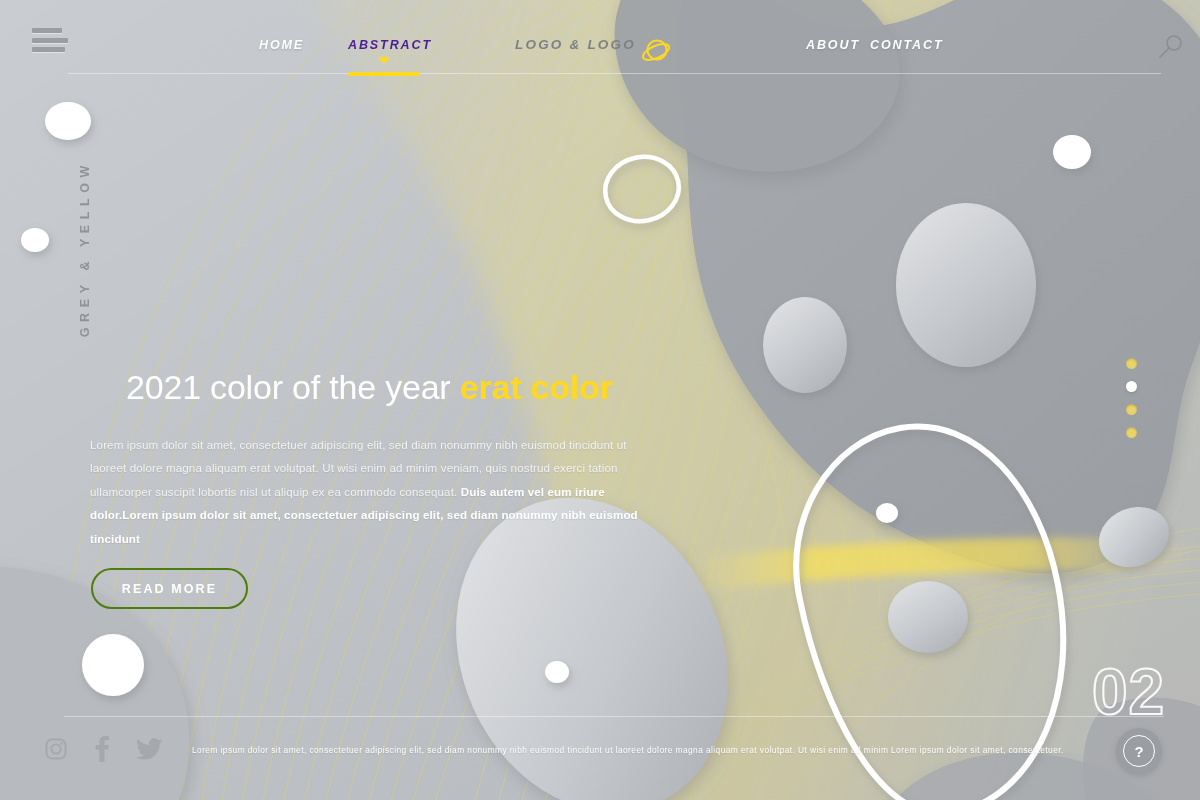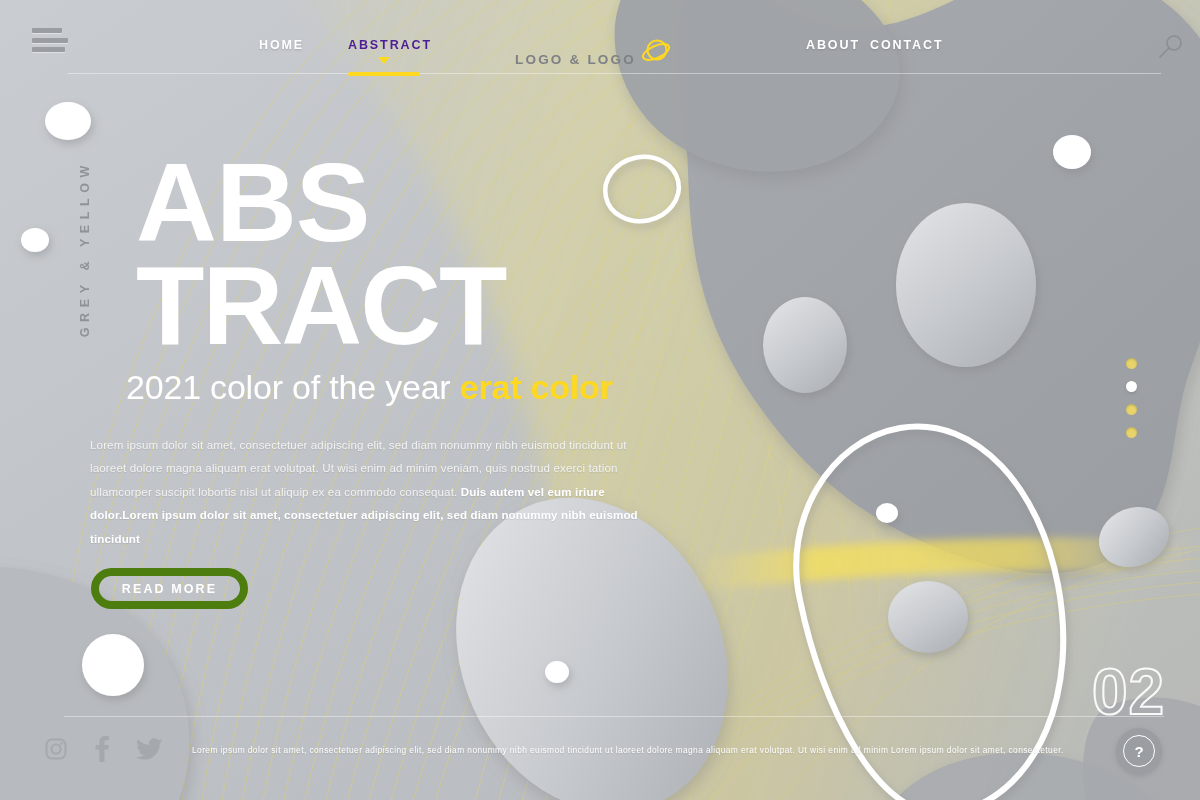--- a/index.html
+++ b/index.html
@@ -16,21 +16,21 @@
     background:#c0c3c6;
   }
 
   
   .bg-svg { position:absolute; inset:0; width:1200px; height:800px; }
 
   
   .nav {
     position:absolute; top:0; left:0; width:1200px; height:78px;
     z-index:40;
-    display:flex; align-items:center;
+    display:flex; align-items:center;font-style:italic;
   }
   .hamburger {
     position:absolute; left:32px; top:28px;
     width:36px; height:24px;
     display:flex; flex-direction:column; justify-content:space-between;
     cursor:pointer;
   }
   .hamburger span {
     display:block; height:5px; border-radius:1px;
     background:#9a9da1;
@@ -60,21 +60,21 @@
     width:0;height:0;border-left:6px solid transparent;border-right:6px solid transparent;
     border-top:7px solid #ffd91f;
   }
   .abstract-underline {
     position:absolute; left:348px; top:72px; width:72px; height:4px;
     background:#ffd91f; border-radius:2px;
   }
 
   .logo-wrap {
     position:absolute; left:515px; top:37px;
-    display:flex; align-items:flex-end; gap:3px; cursor:pointer;
+    display:flex; align-items:flex-start; gap:3px; cursor:pointer;
   }
   .logo-text {
     font-size:13.5px; letter-spacing:2.2px; font-weight:700;
     color:#7d8084; text-transform:uppercase; white-space:nowrap;
   }
   .planet-icon { display:block; }
 
   .search-icon { position:absolute; left:1158px; top:34px; cursor:pointer; }
 
   .nav-rule {
@@ -115,21 +115,21 @@
     font-size:11.6px; line-height:2.02;
     color:#f2f2f3;
     letter-spacing:.12px;
     text-shadow:0 1px 1px rgba(120,120,125,.22);
   }
   .paragraph b { font-weight:700; color:#fff; }
 
   .read-more {
     position:absolute; left:91px; top:568px; z-index:30;
     width:157px; height:41px;
-    border:8px solid #4d7c0f; border-radius:21px;
+    border:2px solid #4d7c0f; border-radius:21px;
     background:transparent;
     color:#ffffff; font-size:12.5px; font-weight:700; letter-spacing:2.1px;
     display:flex; align-items:center; justify-content:center;
     cursor:pointer;
     text-transform:uppercase;
   }
 
   
   .dots { position:absolute; left:1126px; top:358px; z-index:35; }
   .dot {
@@ -417,24 +417,20 @@
     </div>
 
     <svg class="search-icon" width="26" height="26" viewBox="0 0 26 26">
       <circle cx="16" cy="9" r="7" fill="none" stroke="#8b8e92" stroke-width="1.6"></circle>
       <line x1="11" y1="14" x2="2" y2="23" stroke="#8b8e92" stroke-width="1.6" stroke-linecap="round"></line>
     </svg>
   </nav>
 
   <div class="vertical-label">GREY &amp; YELLOW</div>
 
-  <h1 class="headline">
-    <span>ABS</span>
-    <span class="l2">TRACT</span>
-  </h1>
 
   <div class="subhead">
     <span>2021 color of the year </span><span class="accent">erat color</span>
   </div>
 
   <p class="paragraph">
     <span>Lorem ipsum dolor sit amet, consectetuer adipiscing elit, sed diam nonummy nibh euismod tincidunt ut laoreet dolore magna aliquam erat volutpat. Ut wisi enim ad minim veniam, quis nostrud exerci tation ullamcorper suscipit lobortis nisl ut aliquip ex ea commodo consequat. </span><b>Duis autem vel eum iriure dolor.Lorem ipsum dolor sit amet, consectetuer adipiscing elit, sed diam nonummy nibh euismod tincidunt</b>
   </p>
 
   <button class="read-more">READ MORE</button>

